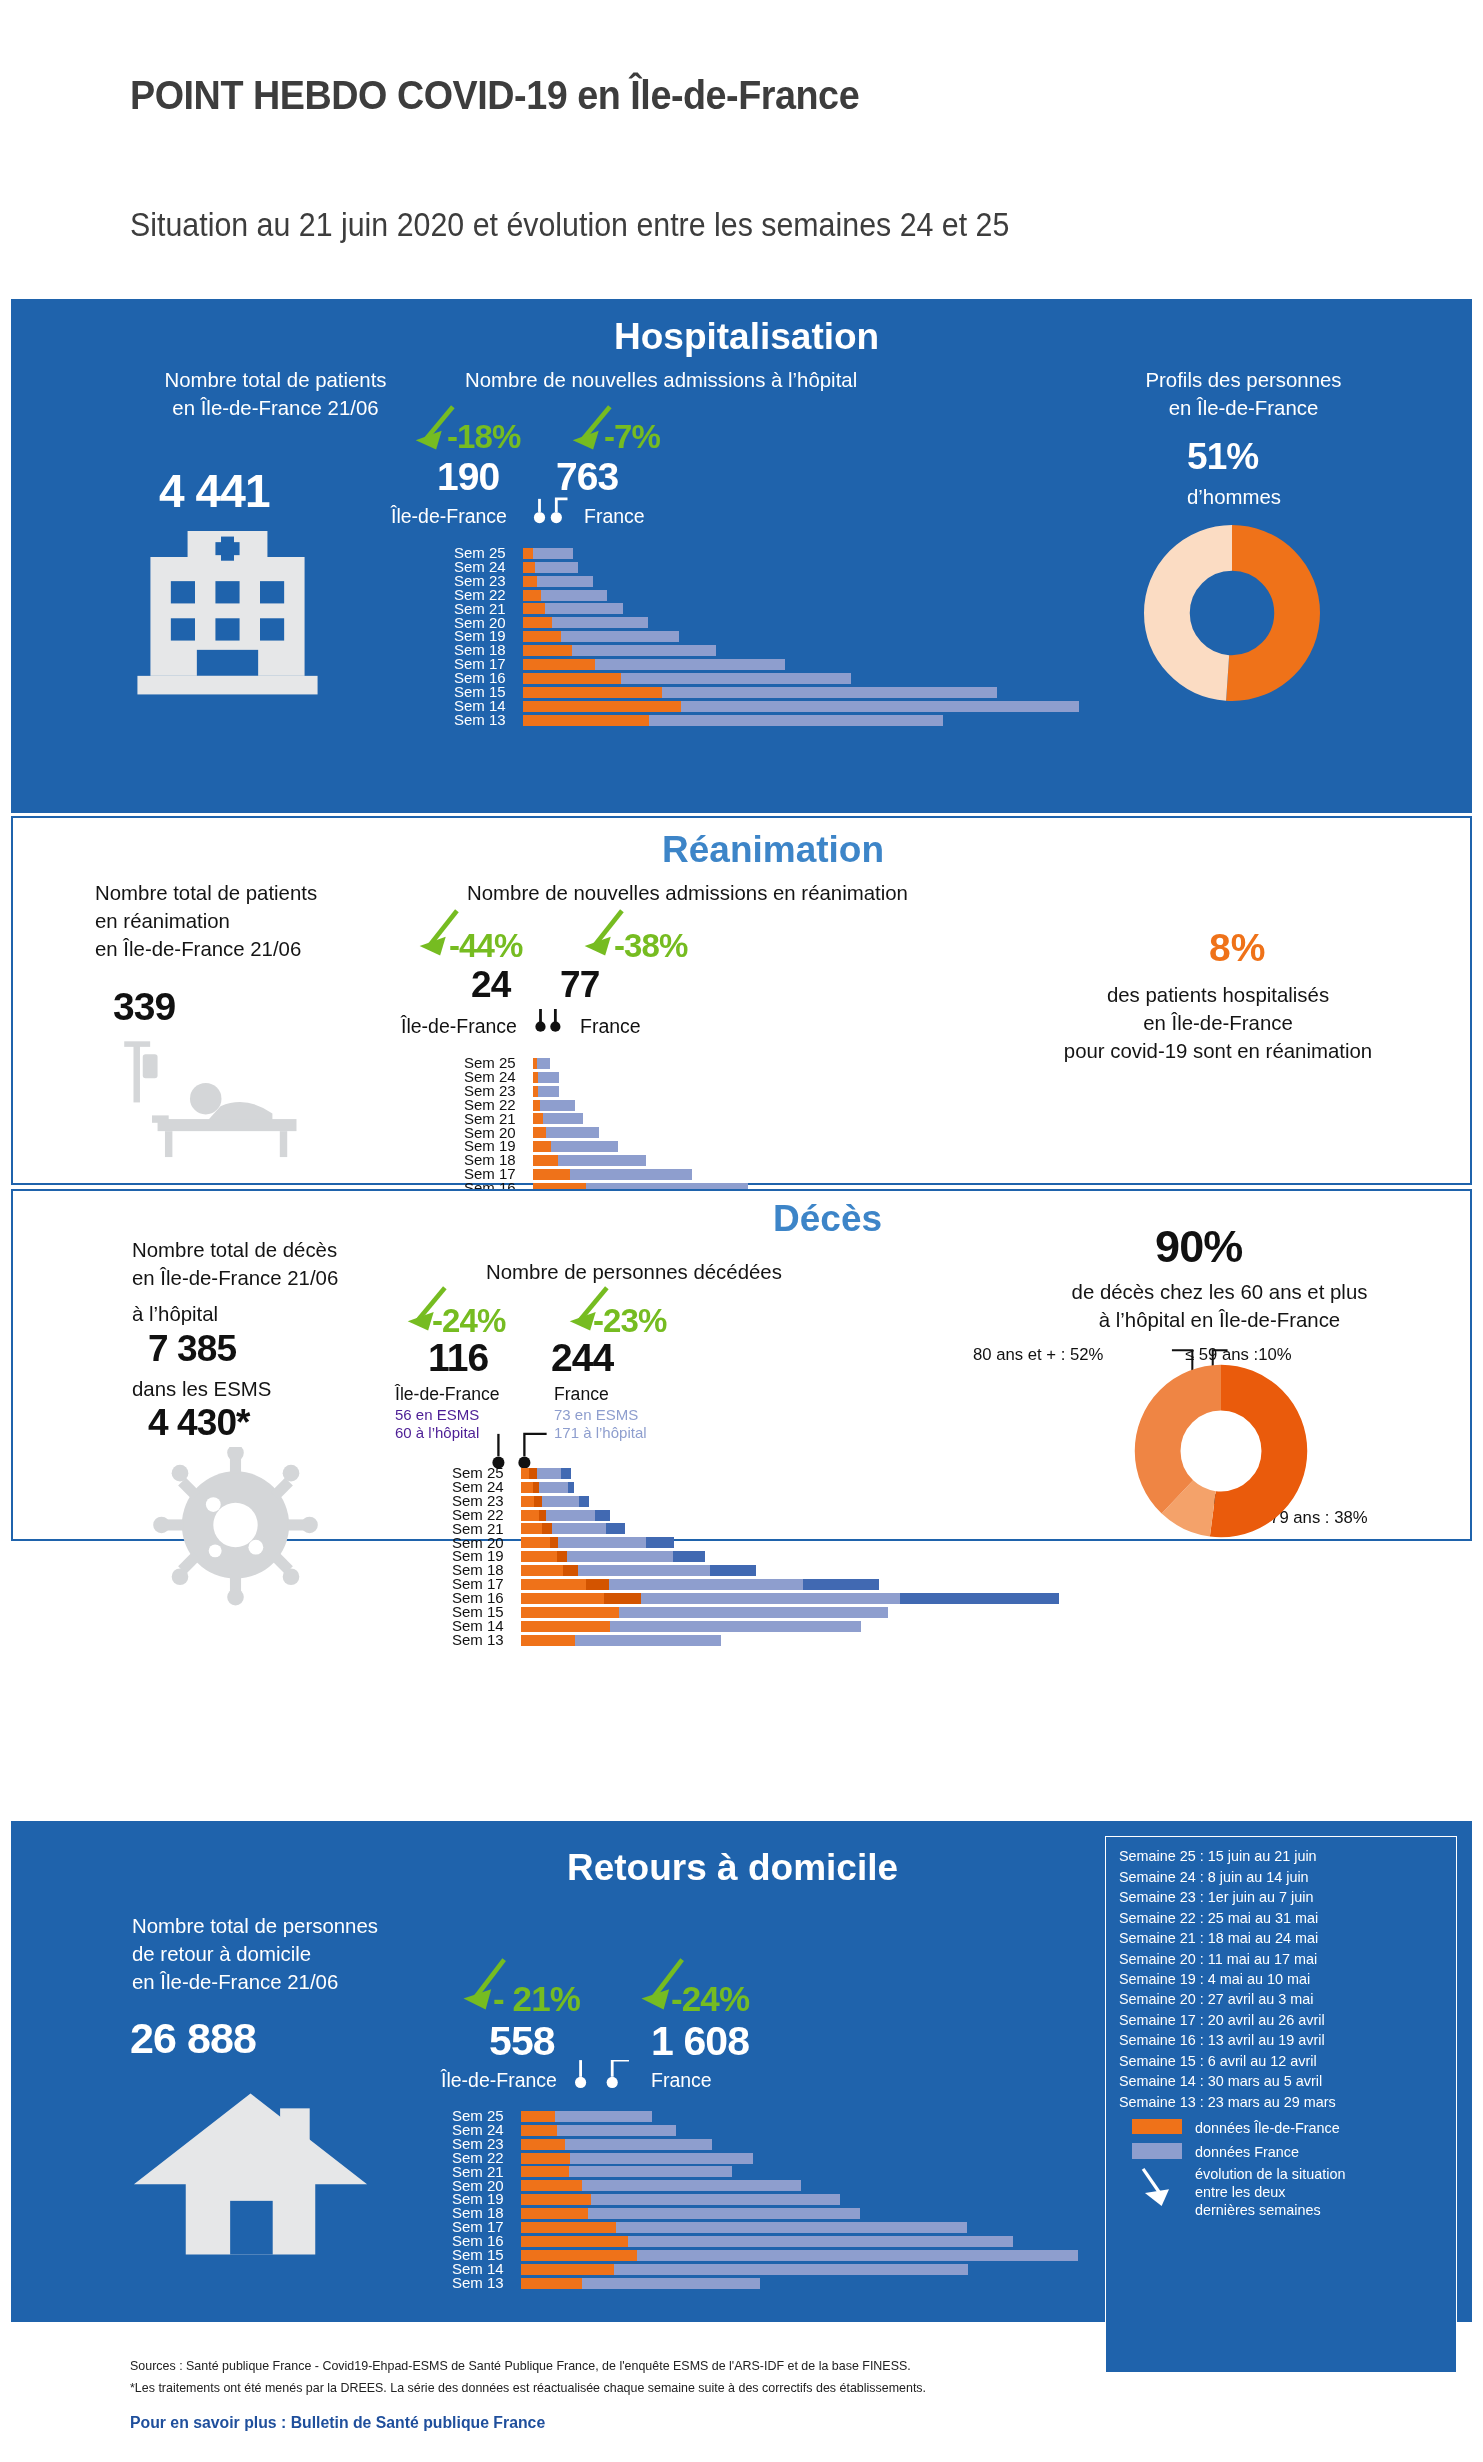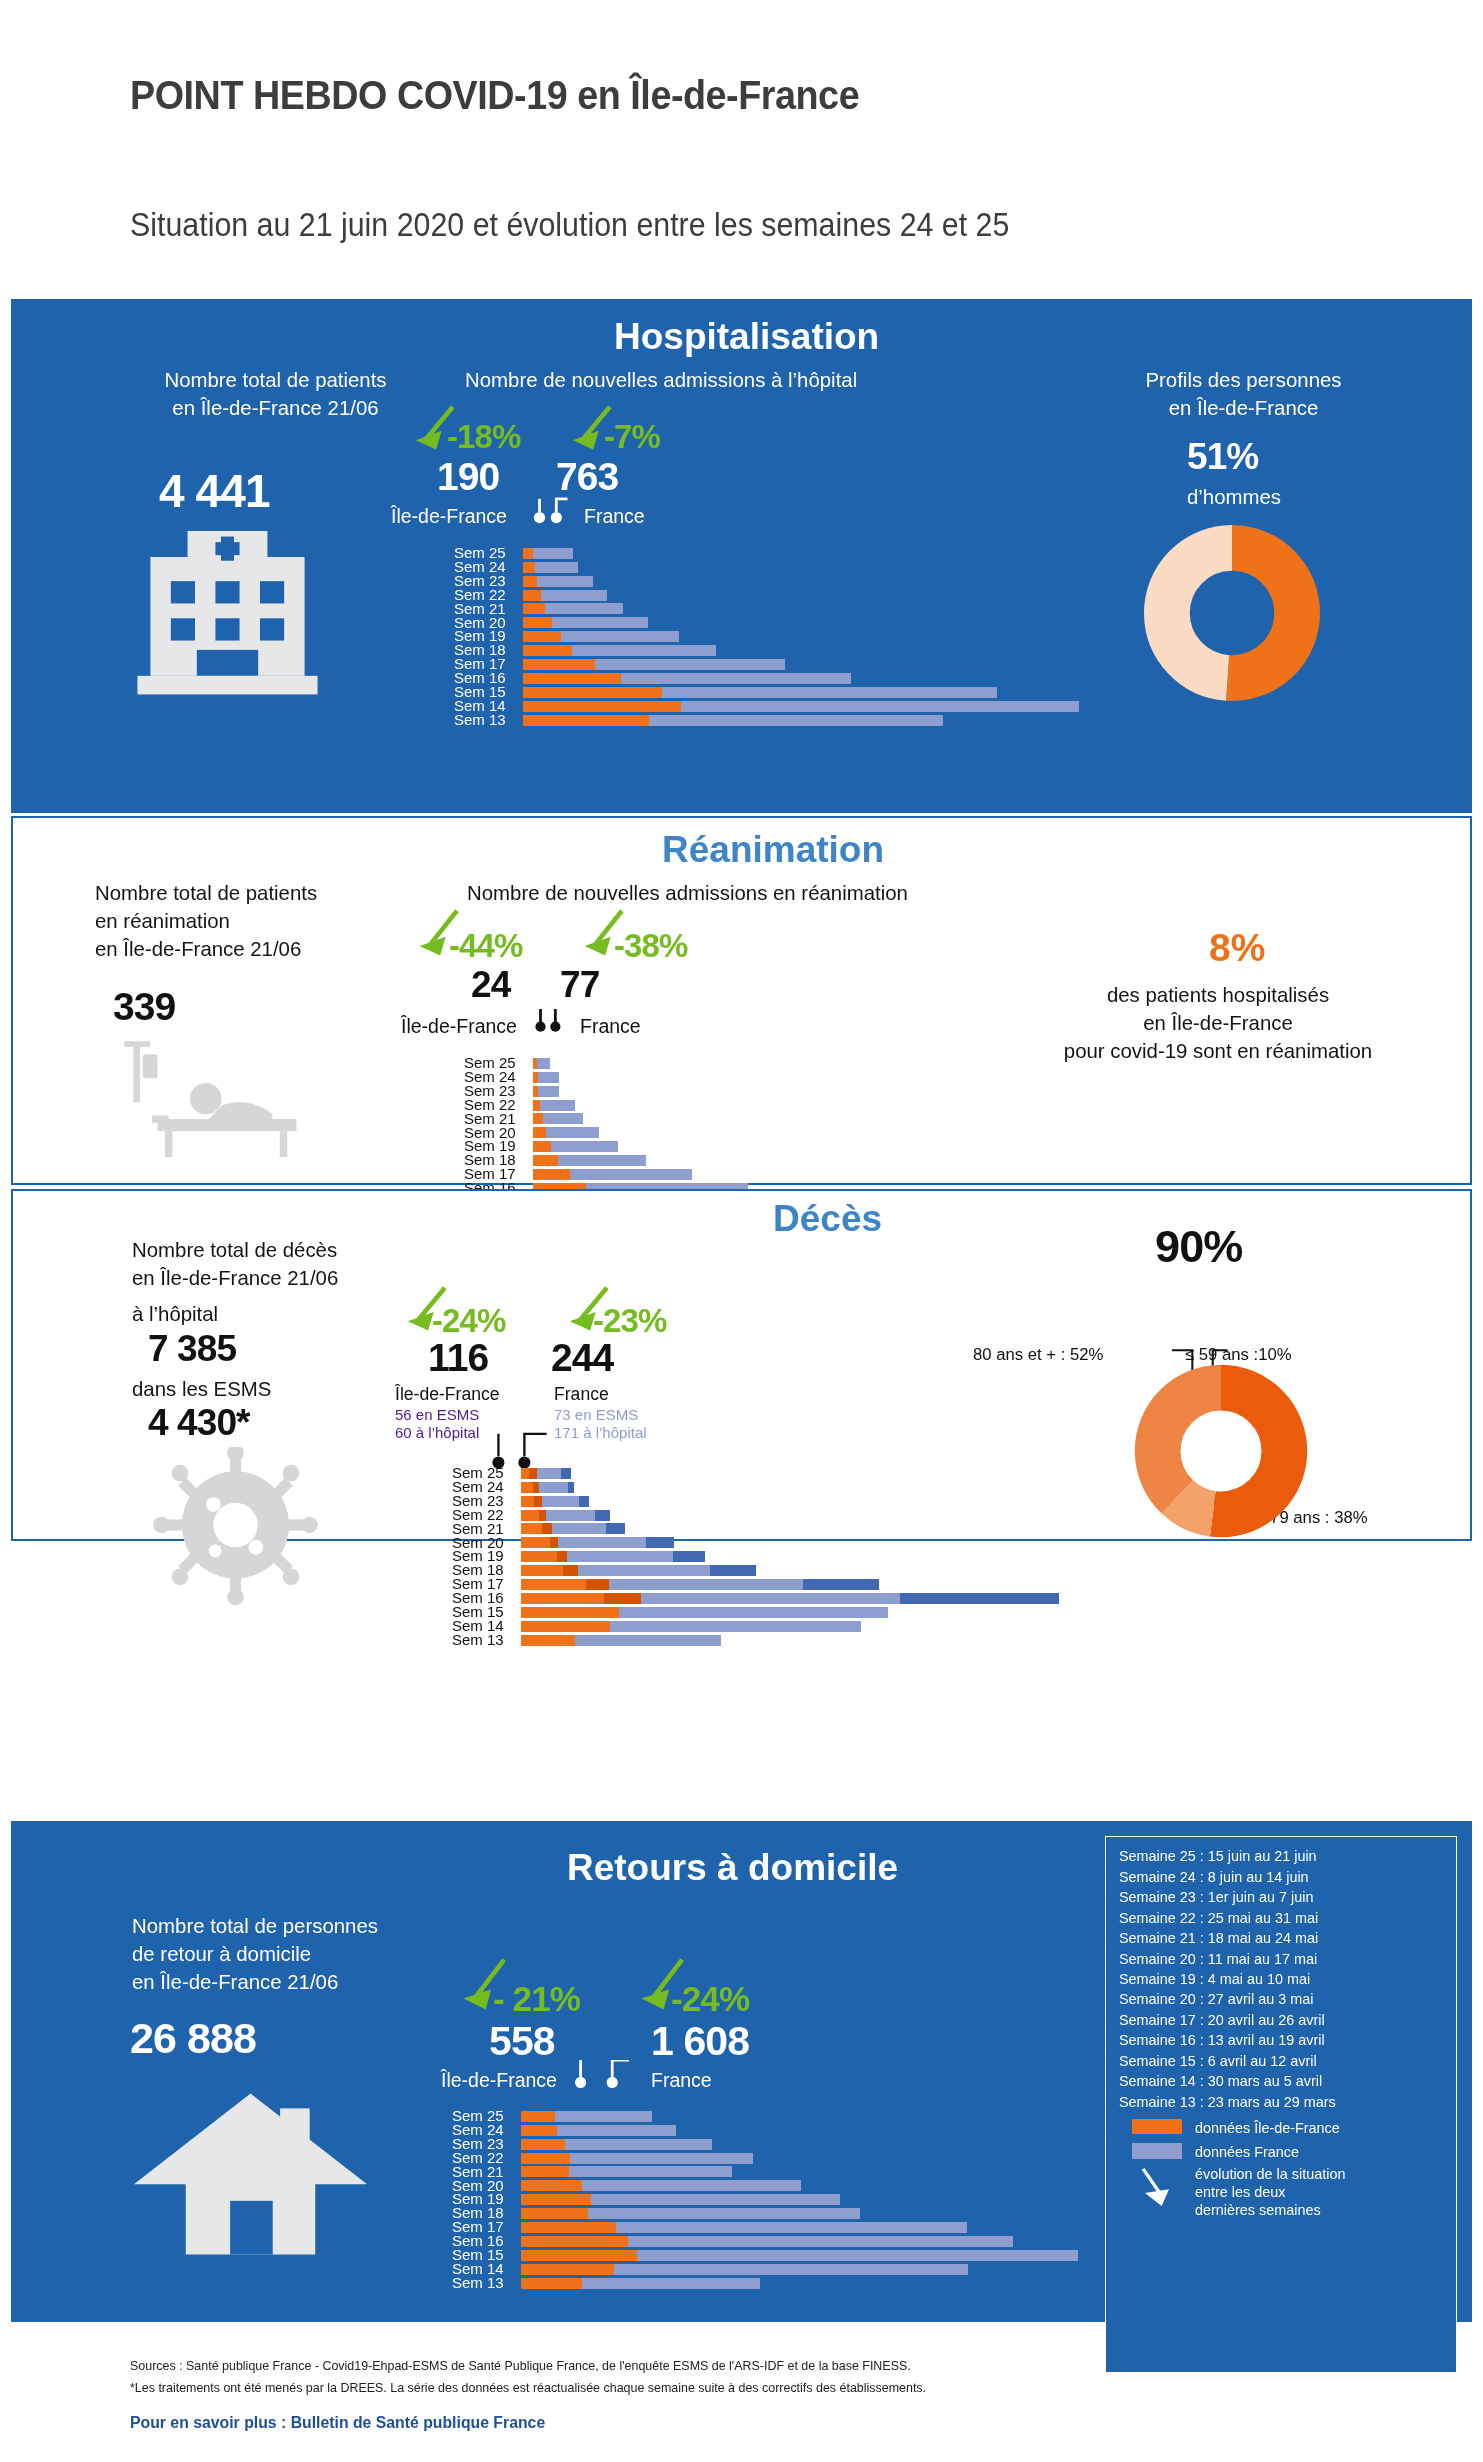--- a/index.html
+++ b/index.html
@@ -444,20 +444,21 @@
         <rect x="44" y="114" width="12" height="22" transform="rotate(45 50 125)"></rect>
           <circle cx="40" cy="140" r="9"></circle>
         <rect x="144" y="114" width="12" height="22" transform="rotate(-45 150 125)"></rect>
           <circle cx="160" cy="140" r="9"></circle>
       </g>
       <circle cx="76" cy="62" r="8" fill="#ffffff"></circle>
       <circle cx="122" cy="108" r="8" fill="#ffffff"></circle>
       <circle cx="78" cy="112" r="7" fill="#ffffff"></circle>
     </svg>
 
+    <div class="lbl b" style="position:absolute; left:473px; top:67px; width:519px;">Nombre de personnes décédées</div>
 
     <svg class="arrow-green" style="left:389px; top:95px;" width="56" height="52" viewBox="0 0 60 56">
       <path d="M46 2 L16 38" stroke="#76bc21" stroke-width="5" fill="none"></path>
       <polygon points="6,38 34,28 28,48" fill="#76bc21"></polygon>
     </svg>
     <div class="pct-green" style="position:absolute; left:419px; top:111px;">-24%</div>
 
     <svg class="arrow-green" style="left:551px; top:95px;" width="56" height="52" viewBox="0 0 60 56">
       <path d="M46 2 L16 38" stroke="#76bc21" stroke-width="5" fill="none"></path>
       <polygon points="6,38 34,28 28,48" fill="#76bc21"></polygon>
@@ -592,20 +593,23 @@
         <div class="row">
           <span class="wk b">Sem 13</span>
           <div class="bars">
             <div class="seg s-idf" style="width: 54px;"></div>
             <div class="seg s-fr" style="width: 146px;"></div>
           </div>
         </div>
       </div>
 
     <div class="bignum b" style="position:absolute; left:1142px; top:30px; font-size:45px;">90%</div>
+    <div class="lbl b" style="position:absolute; left:947px; top:87px; width:519px; text-align:center;">
+      de décès chez les 60 ans et plus<br>à l’hôpital en Île-de-France
+    </div>
 
     <div class="callout" style="left:960px; top:154px;">80 ans et + : 52%</div>
     <div class="callout" style="left:1172px; top:154px;">≤ 59 ans :10%</div>
     <div class="callout" style="left:1233px; top:317px;">60-79 ans : 38%</div>
 
     <svg style="position:absolute; left:1094px; top:148px;" width="371" height="195" viewBox="0 0 400 210">
       <path d="M70 12 L92 12 L92 54" stroke="#111" stroke-width="2.2" fill="none"></path>
       <circle cx="92" cy="60" r="7" fill="#111"></circle>
       <path d="M130 12 L114 12 L114 54" stroke="#111" stroke-width="2.2" fill="none"></path>
       <circle cx="114" cy="60" r="7" fill="#111"></circle>

